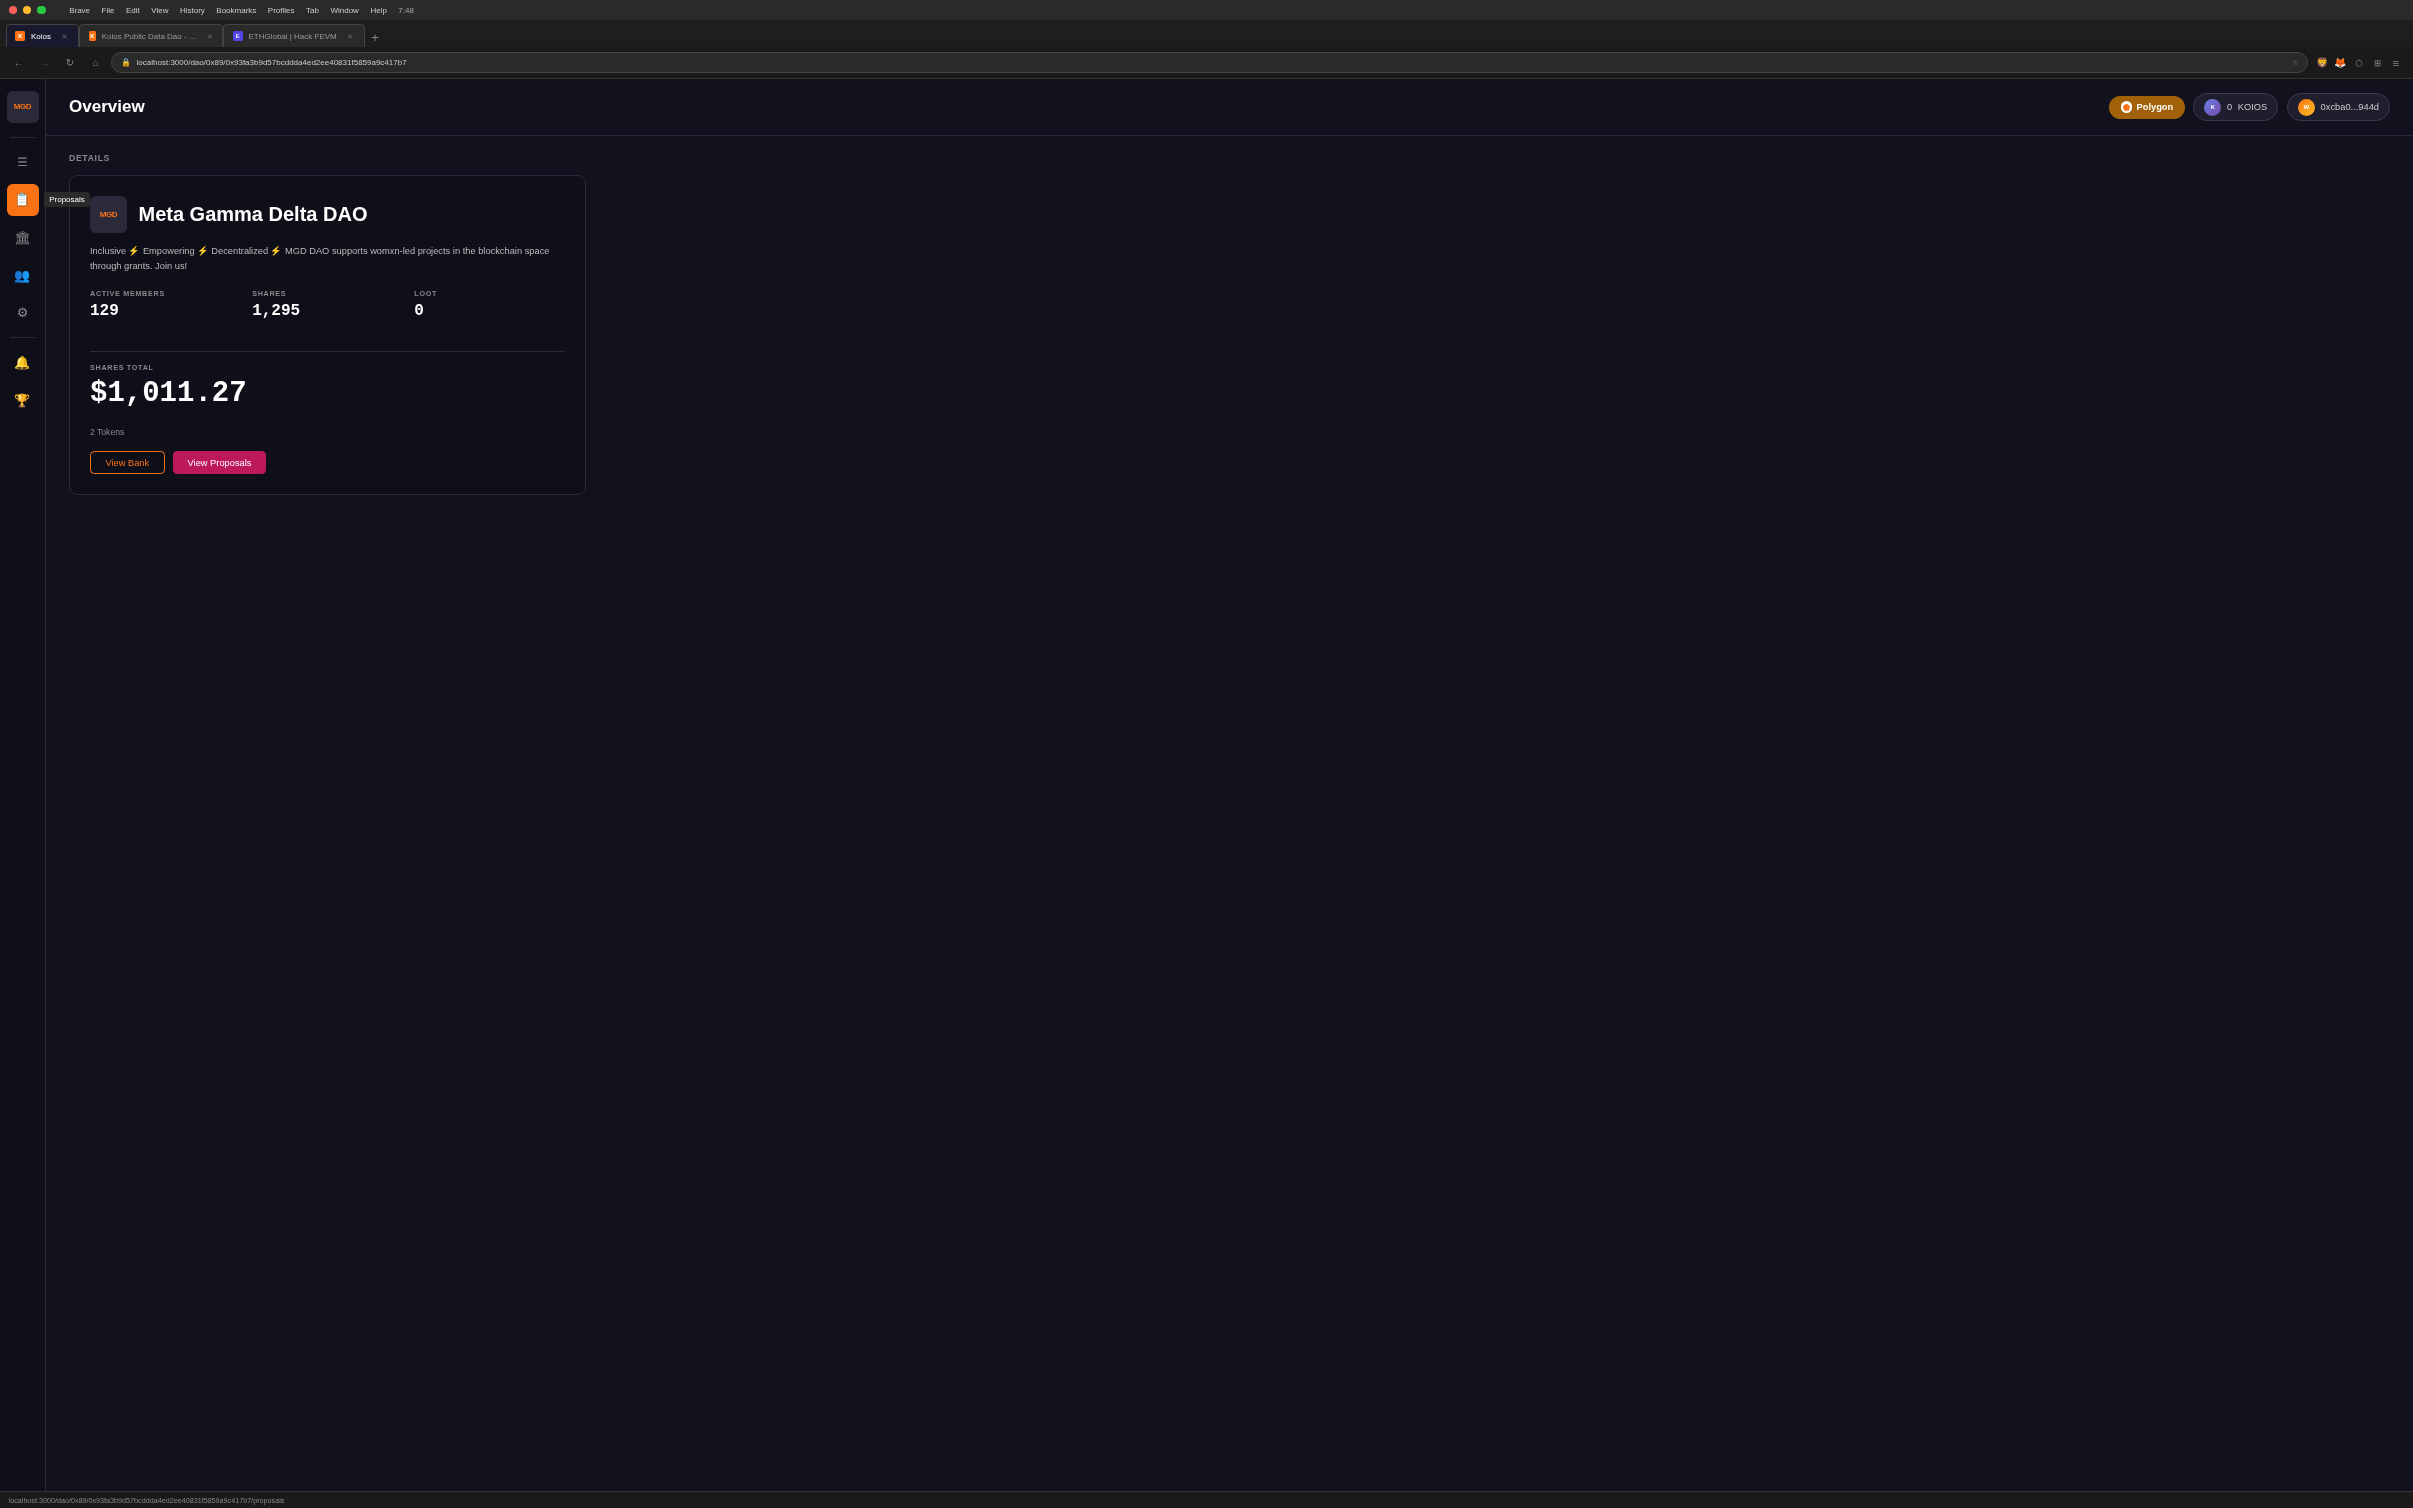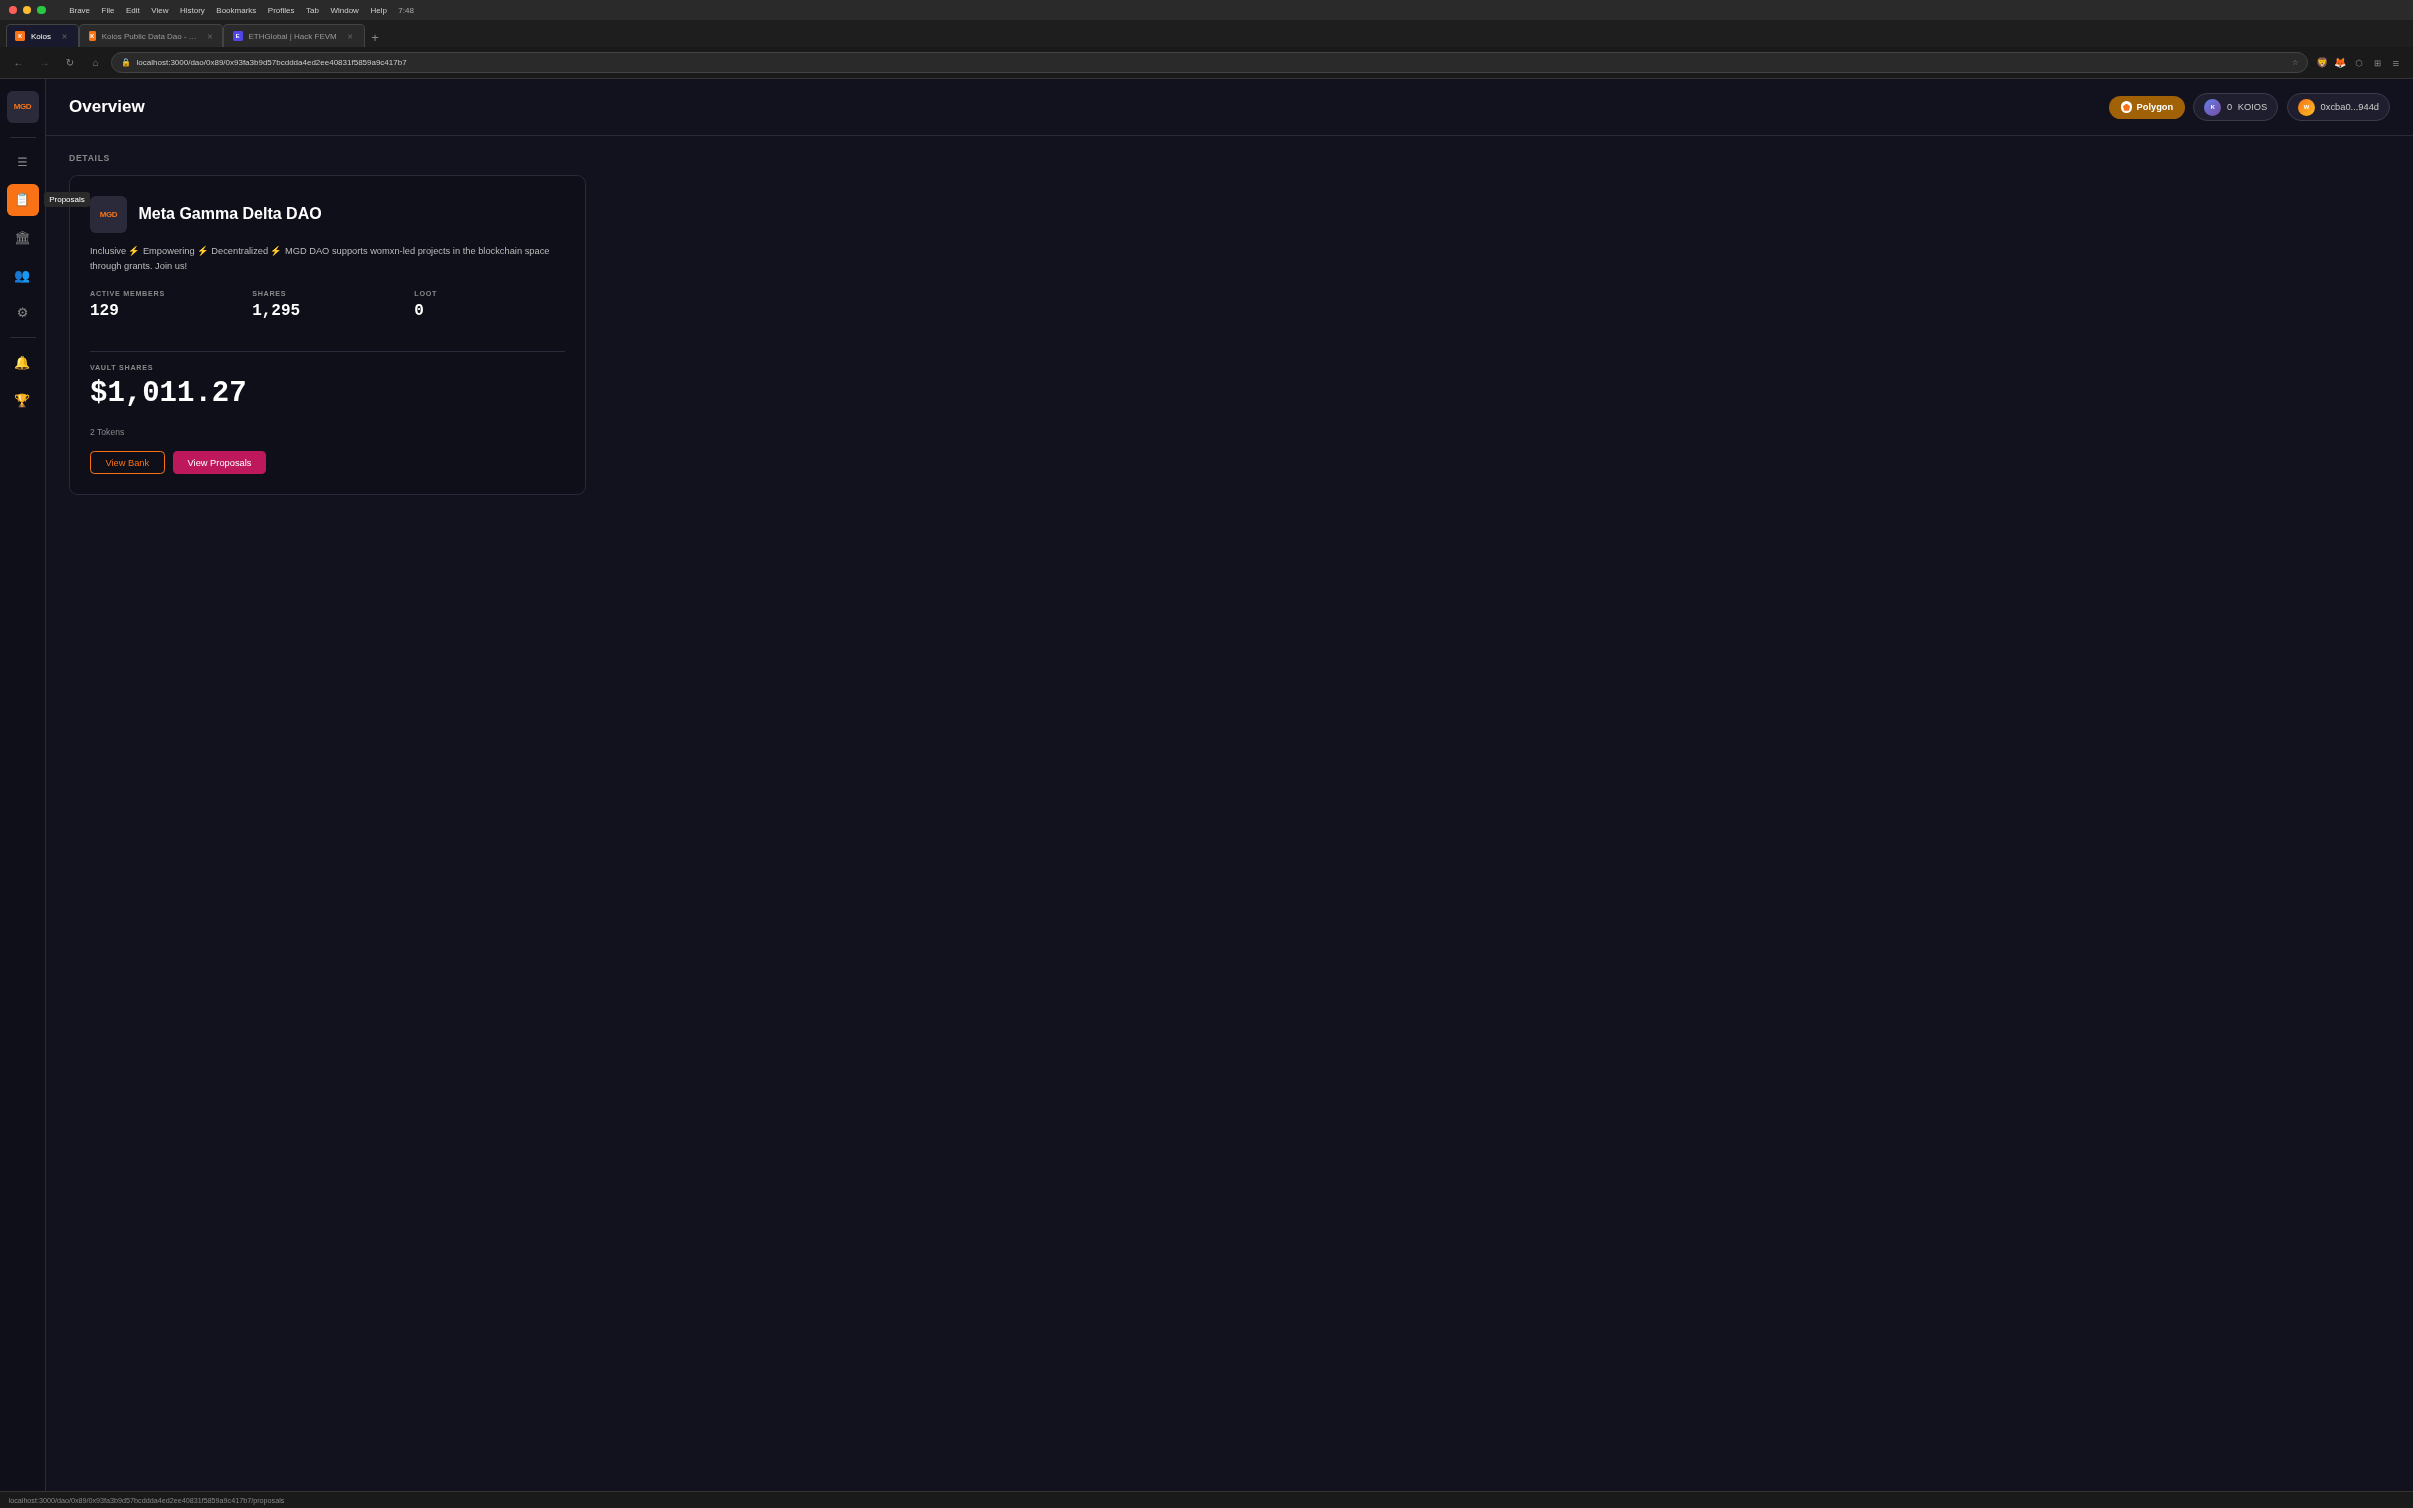--- a/index.html
+++ b/index.html
@@ -315,21 +315,21 @@
     .dao-logo {
       width: 37px; height: 37px;
       background: #2a2a3a;
       border-radius: 5.7px;
       display: flex; align-items: center; justify-content: center;
       font-size: 8px; font-weight: bold; color: #f97316;
       flex-shrink: 0;
       letter-spacing: -0.4px;
     }
     .dao-name {
-      font-size: 16px;
+      font-size: 20px;
       font-weight: 700;
       color: #fff;
     }
     .dao-description {
       font-size: 9.3px;
       color: #bbb;
       line-height: 1.6;
       margin-bottom: 14.4px;
     }
     .dao-stats {
@@ -557,21 +557,21 @@
             <div class="stat-label">SHARES</div>
             <div class="stat-value">1,295</div>
           </div>
           <div class="stat-item">
             <div class="stat-label">LOOT</div>
             <div class="stat-value">0</div>
           </div>
         </div>
 
         <div class="vault-section">
-          <div class="vault-label">VAULT SHARES</div>
+          <div class="vault-label">SHARES TOTAL</div>
           <div class="vault-value">$1,011.27</div>
           <div class="vault-tokens">2 Tokens</div>
         </div>
 
         <div class="card-actions">
           <button class="btn-outline">View Bank</button>
           <button class="btn-filled">View Proposals</button>
         </div>
       </div>
     </div>

